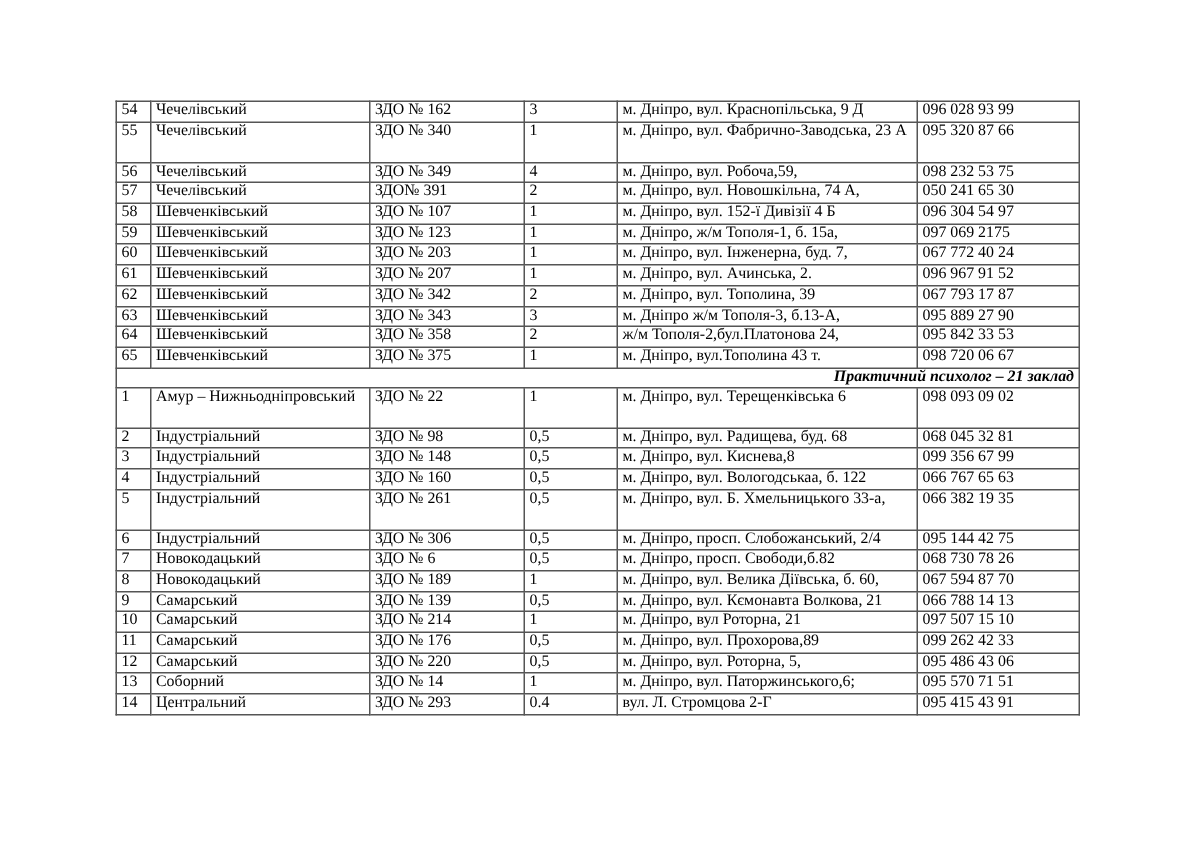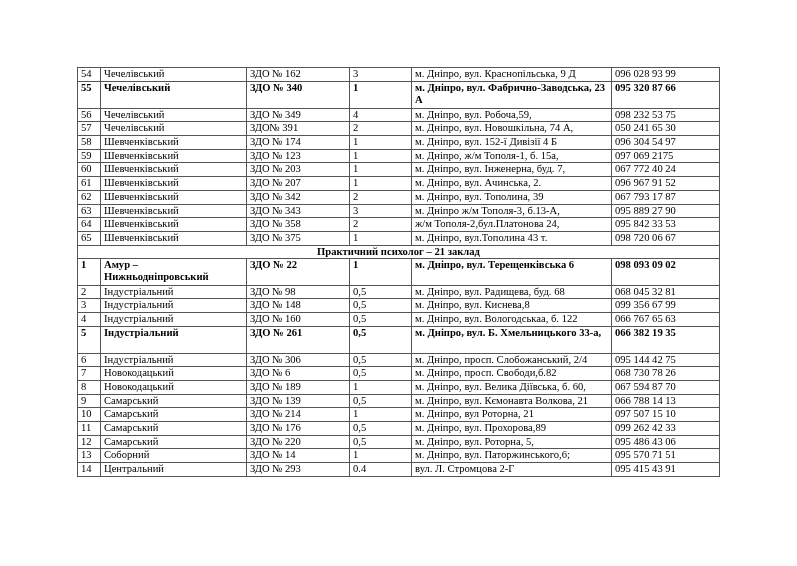--- a/index.html
+++ b/index.html
@@ -3,24 +3,24 @@
 <meta charset="utf-8">
 <style>
   html, body { margin: 0; padding: 0; background: #ffffff; }
   body { width: 797px; height: 566px; position: relative; overflow: hidden;
          font-family: "Liberation Serif", "DejaVu Serif", serif; color: #000; }
   table.doc { position: absolute; left: 77px; top: 67px; border-collapse: collapse;
               table-layout: fixed; width: 642px; font-size: 10.6px; line-height: 12px; }
   table.doc td { border: 1px solid #555; padding: 0 3px; vertical-align: top;
                  overflow: hidden; white-space: nowrap; height: 12.7px; }
   td.wrap { white-space: normal !important; }
-  tr.tall td { height: 26px; font-weight: bold; }
+  tr.tall td { height: 26px; }
   td.mid { vertical-align: middle; }
   td.phone { padding-left: 1px; margin-left: 46px; }
-  tr.section td { text-align: center; font-weight: bold; height: 12px; }
+  tr.section td { text-align: right; font-weight: bold; font-style: italic; height: 12px; }
 </style>
 </head>
 <body>
 
 <table class="doc">
   <colgroup>
     <col style="width:23px">
       <col style="width:146px">
       <col style="width:103px">
     <col style="width:62px">
@@ -56,21 +56,21 @@
         <td>57</td>
         <td>Чечелівський</td>
         <td>ЗДО№ 391</td>
         <td>2</td>
         <td>м. Дніпро, вул. Новошкільна, 74 А,</td>
         <td class="phone">050 241 65 30</td>
       </tr>
       <tr>
         <td>58</td>
         <td>Шевченківський</td>
-        <td>ЗДО № 174</td>
+        <td>ЗДО № 107</td>
         <td>1</td>
         <td>м. Дніпро, вул. 152-ї Дивізії 4 Б</td>
         <td class="phone">096 304 54 97</td>
       </tr>
       <tr>
         <td>59</td>
         <td>Шевченківський</td>
         <td>ЗДО № 123</td>
         <td>1</td>
         <td>м. Дніпро, ж/м Тополя-1, б. 15а,</td>

